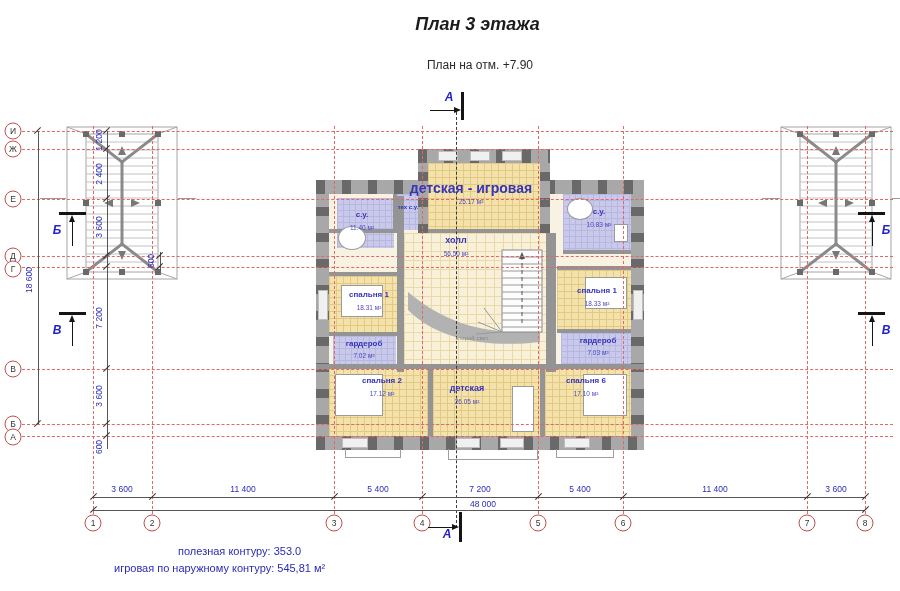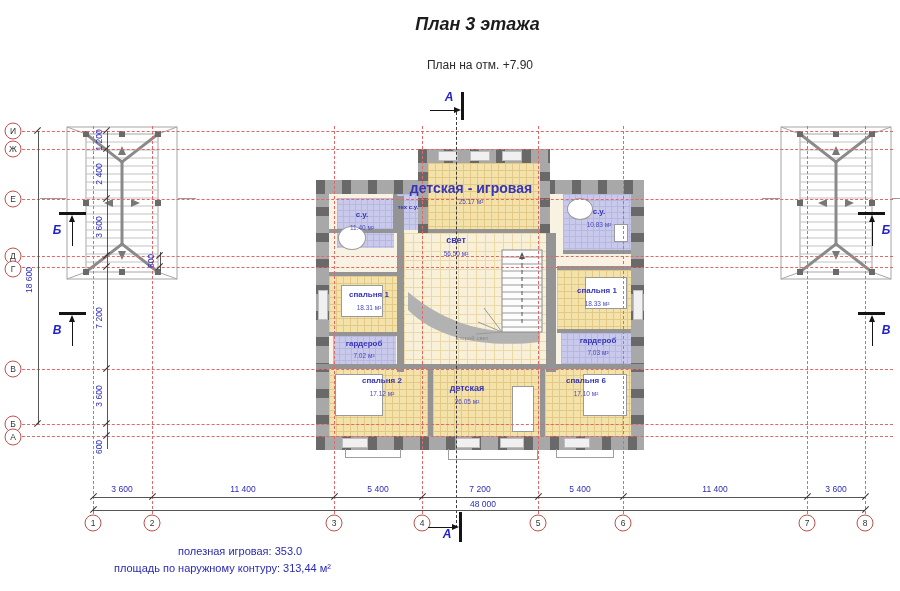--- a/index.html
+++ b/index.html
@@ -263,21 +263,21 @@
   <div class="axv" style="left:865px;top:126px;height:388px"></div>
   <div class="seccut" style="left:456px;top:112px;height:416px"></div>
 
   <div class="lbl" style="left:471px;top:189px;font-size:14px">детская - игровая</div>
   <div class="area" style="left:471px;top:201px">25.17 м²</div>
   <div class="lbl" style="left:362px;top:215px">с.у.</div>
   <div class="area" style="left:362px;top:227px">11.40 м²</div>
   <div class="lbl small" style="left:408px;top:207px">тех с.у.</div>
   <div class="lbl" style="left:599px;top:212px">с.у.</div>
   <div class="area" style="left:599px;top:224px">10.83 м²</div>
-  <div class="lbl" style="left:456px;top:241px;font-size:9px">свет</div>
+  <div class="lbl" style="left:456px;top:241px;font-size:9px">холл</div>
   <div class="area" style="left:456px;top:253px">56.50 м²</div>
   <div class="lbl" style="left:369px;top:295px">спальня 1</div>
   <div class="area" style="left:369px;top:307px">18.31 м²</div>
   <div class="lbl" style="left:364px;top:344px">гардероб</div>
   <div class="area" style="left:364px;top:355px">7.02 м²</div>
   <div class="lbl" style="left:597px;top:291px">спальня 1</div>
   <div class="area" style="left:597px;top:303px">18.33 м²</div>
   <div class="lbl" style="left:598px;top:341px">гардероб</div>
   <div class="area" style="left:598px;top:352px">7.03 м²</div>
   <div class="lbl" style="left:382px;top:381px">спальня 2</div>
@@ -375,21 +375,21 @@
   <div class="savl" style="left:872px;top:220px;height:26px"></div>
   <div class="tri-u" style="left:869px;top:215px"></div>
   <div class="sec" style="left:886px;top:230px">Б</div>
 
   <div class="sbh" style="left:858px;top:312px;width:27px"></div>
   <div class="savl" style="left:872px;top:320px;height:26px"></div>
   <div class="tri-u" style="left:869px;top:315px"></div>
   <div class="sec" style="left:886px;top:330px">В</div>
 
   <div class="foot" style="left:178px;top:545px">
-    <span>полезная игровая:</span>
+    <span>полезная контуру:</span>
     <span>353.0</span>
   </div>
   <div class="foot" style="left:114px;top:562px">
-    <span>площадь по наружному контуру:</span>
-    <span>313,44 м²</span>
+    <span>игровая по наружному контуру:</span>
+    <span>545,81 м²</span>
   </div>
 
 </div>
 
 </body></html>

